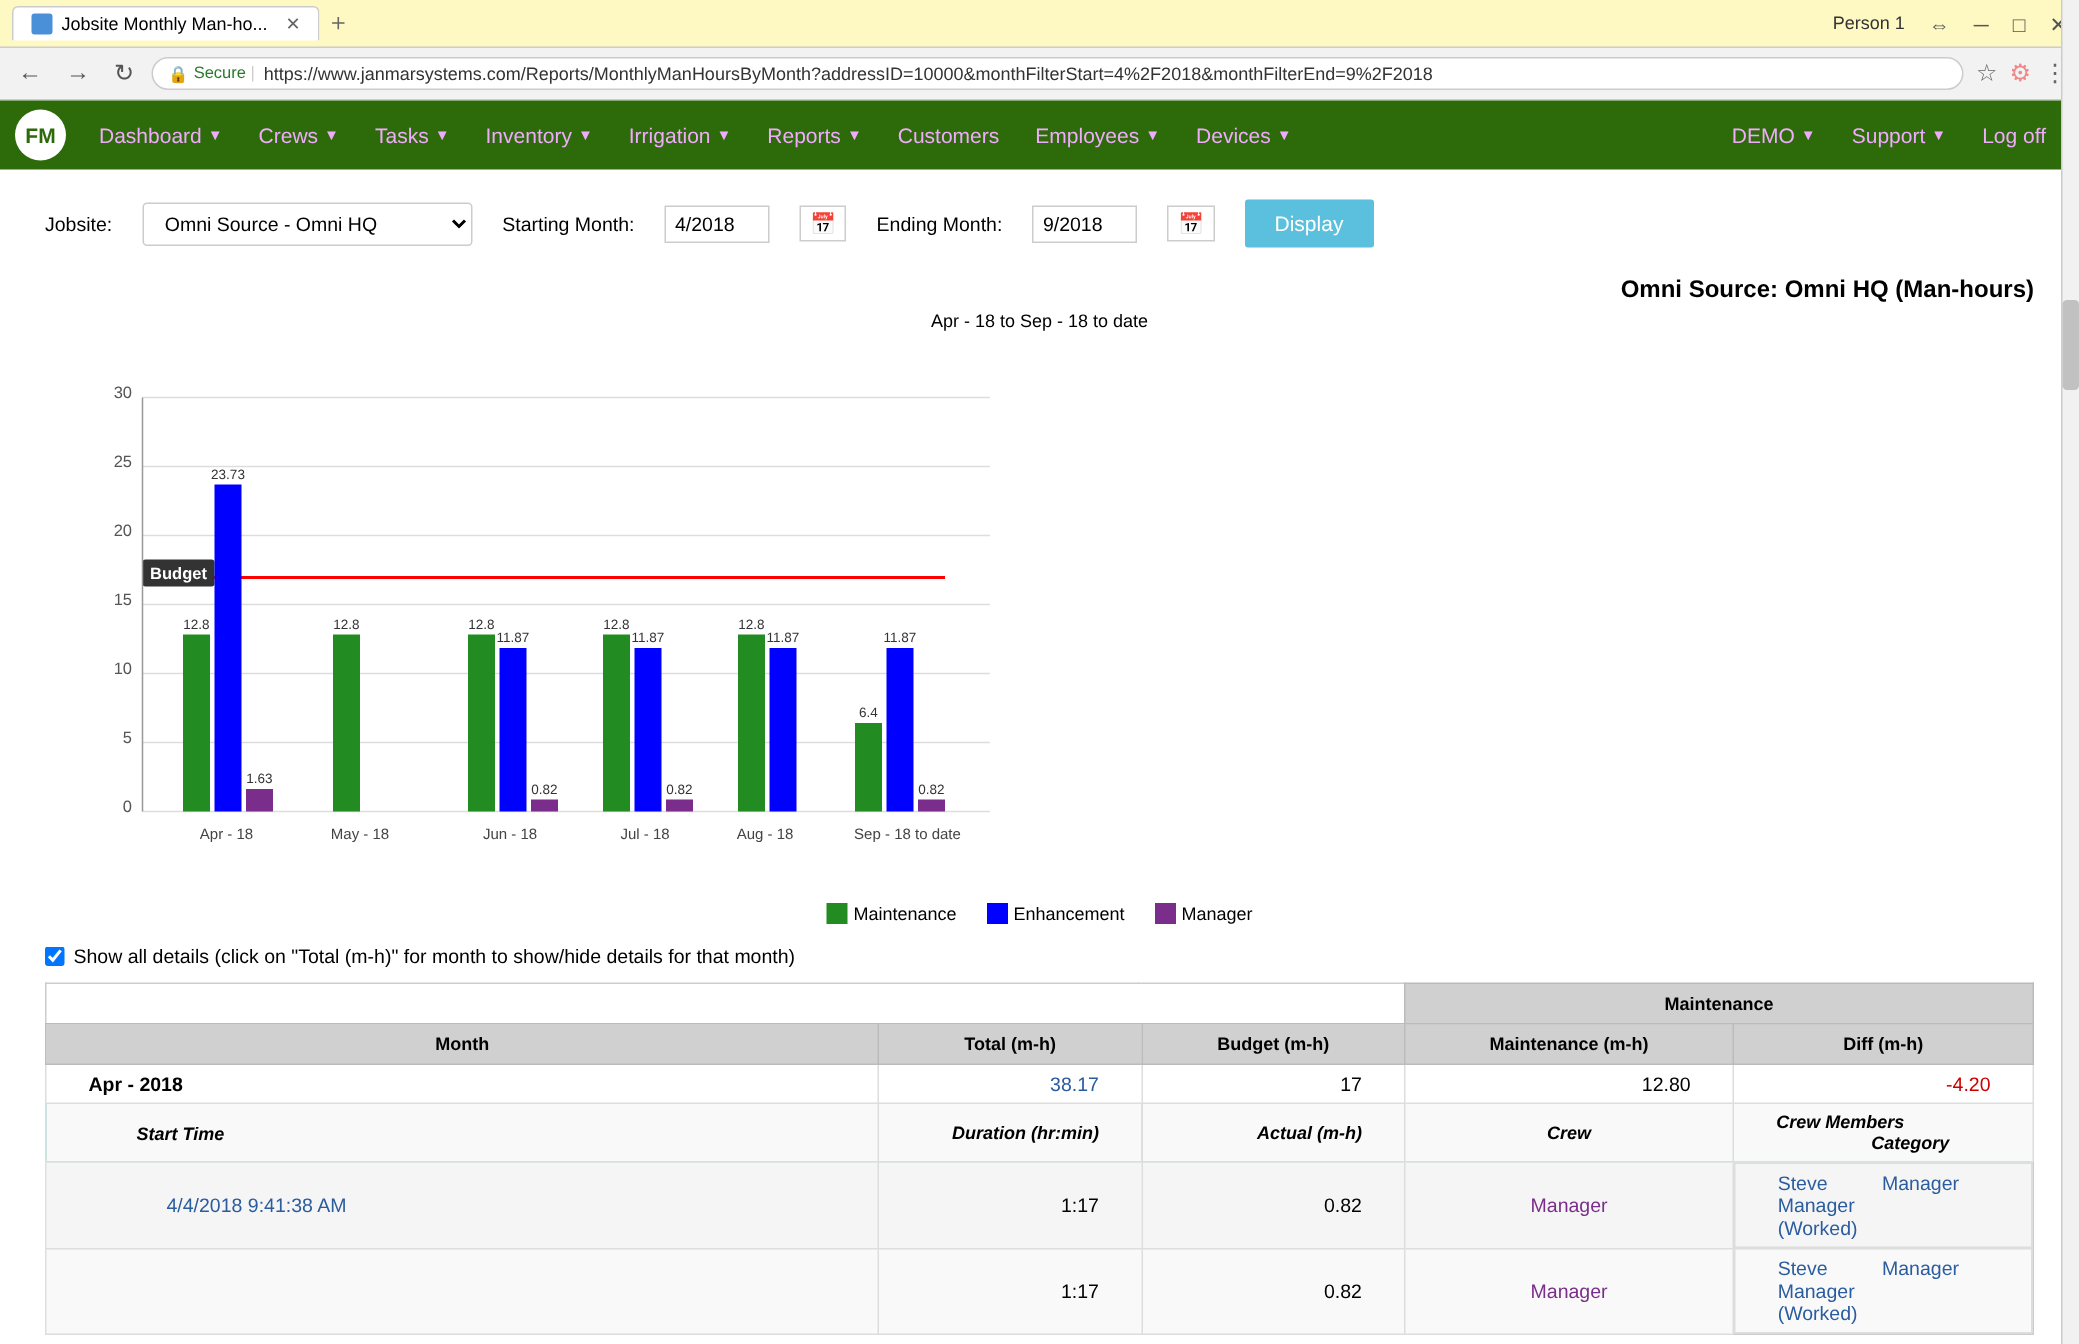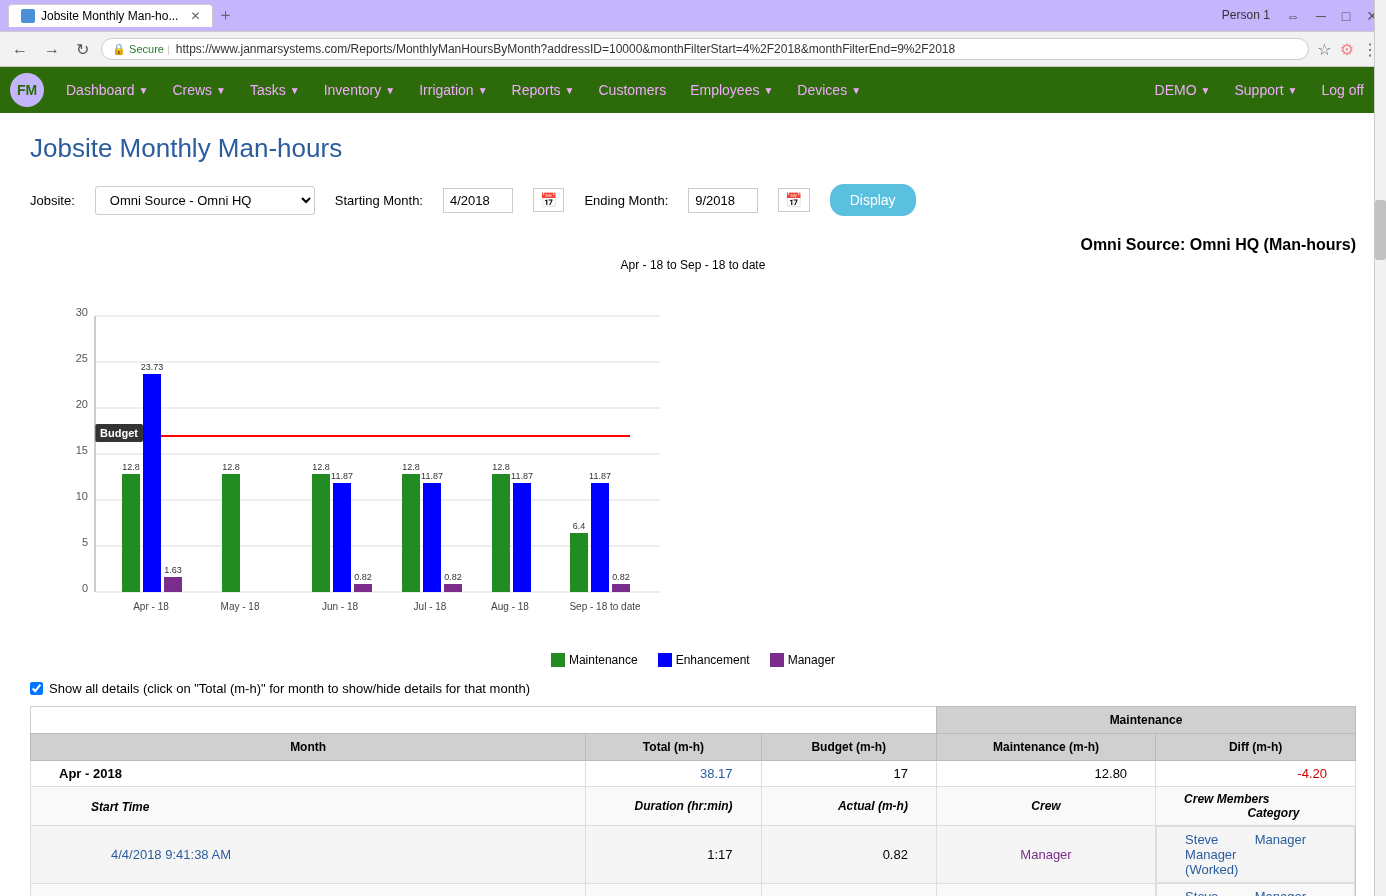--- a/index.html
+++ b/index.html
@@ -1,45 +1,45 @@
 <!DOCTYPE html>
 <html><head>
   <meta charset="utf-8">
   <style>
     * { box-sizing: border-box; margin: 0; padding: 0; }
     body { font-family: Arial, sans-serif; font-size: 13px; background: #fff; }
 
     
     .browser-chrome { background: #f2f2f2; border-bottom: 1px solid #ccc; }
-    .browser-titlebar { display: flex; align-items: center; padding: 4px 8px; background: #c4b5fd; border-bottom: 1px solid #ccc; font-size: 12px; }
+    .browser-titlebar { display: flex; align-items: center; padding: 4px 8px; background: #fef9c3; border-bottom: 1px solid #ccc; font-size: 12px; }
     .browser-tab { background: #fff; border: 1px solid #ccc; border-bottom: none; padding: 4px 12px; border-radius: 4px 4px 0 0; display: flex; align-items: center; gap: 6px; font-size: 12px; }
     .browser-tab-icon { width: 14px; height: 14px; background: #4a90d9; border-radius: 2px; display: inline-block; }
 
     .browser-addressbar { display: flex; align-items: center; padding: 6px 8px; gap: 8px; background: #f2f2f2; }
     .nav-btn { font-size: 16px; color: #555; cursor: pointer; background: none; border: none; padding: 0 4px; }
     .address-box { flex: 1; display: flex; align-items: center; background: #fff; border: 1px solid #ccc; border-radius: 12px; padding: 3px 10px; font-size: 12px; gap: 6px; }
     .secure-badge { color: #2a7a2a; font-size: 11px; display: flex; align-items: center; gap: 3px; }
     .url-text { color: #333; font-size: 12px; flex: 1; }
 
     
     .navbar { background: #2d6a0a; display: flex; align-items: center; padding: 0 10px; height: 46px; }
-    .navbar-brand { background: #c4b5fd; border-radius: 50%; width: 34px; height: 34px; display: flex; align-items: center; justify-content: center; font-weight: bold; font-size: 14px; color: #2d6a0a; margin-right: 10px; flex-shrink: 0; }
+    .navbar-brand { background: #ffffff; border-radius: 50%; width: 34px; height: 34px; display: flex; align-items: center; justify-content: center; font-weight: bold; font-size: 14px; color: #2d6a0a; margin-right: 10px; flex-shrink: 0; }
     .nav-item { color: #f0abfc; padding: 0 12px; font-size: 14px; cursor: pointer; height: 46px; display: flex; align-items: center; gap: 4px; white-space: nowrap; }
     .nav-right { margin-left: auto; display: flex; align-items: center; }
     .nav-chevron { font-size: 10px; }
 
     
     .page-content { padding: 20px 30px; }
     .page-title { font-size: 26px; color: #2a5c9e; font-weight: normal; margin-bottom: 20px; }
 
     .filter-row { display: flex; align-items: center; gap: 20px; margin-bottom: 20px; flex-wrap: wrap; }
     .jobsite-select { padding: 5px 10px; border: 1px solid #ccc; border-radius: 3px; font-size: 13px; min-width: 220px; background: #fff; }
     .month-field { border: 1px solid #ccc; padding: 4px 6px; font-size: 13px; width: 70px; }
     .cal-btn { background: none; border: 1px solid #ccc; cursor: pointer; padding: 3px 6px; font-size: 14px; }
-    .display-btn { background: #5bc0de; color: #fff; border: none; padding: 8px 20px; font-size: 14px; border-radius: 14px; cursor: pointer; }
+    .display-btn { background: #5bc0de; color: #fff; border: none; padding: 8px 20px; font-size: 14px; border-radius: 2px; cursor: pointer; }
 
     
     .chart-container { margin: 10px 0; position: relative; }
     .chart-title { text-align: right; font-size: 16px; font-weight: bold; margin-bottom: 4px; }
     .chart-subtitle { text-align: center; font-size: 12px; margin-bottom: 10px; }
 
     
     .chart-legend { display: flex; justify-content: center; gap: 20px; margin-top: 8px; font-size: 12px; }
     .legend-item { display: flex; align-items: center; gap: 4px; }
     .legend-box { width: 14px; height: 14px; display: inline-block; }
@@ -150,21 +150,20 @@
       <span>Support</span>
       <span class="nav-chevron">▼</span>
     </div>
     <div class="nav-item">
       <span>Log off</span>
     </div>
   </div>
 </nav>
 
 <div class="page-content">
-  <h1 class="page-title">Jobsite Monthly Man-hours</h1>
 
   <div class="filter-row">
     <span>Jobsite:</span>
     <select class="jobsite-select">
       <option>Omni Source - Omni HQ</option>
     </select>
     <span>Starting Month:</span>
     <input class="month-field" type="text" value="4/2018" style="">
     <button class="cal-btn">📅</button>
     <span>Ending Month:</span>

